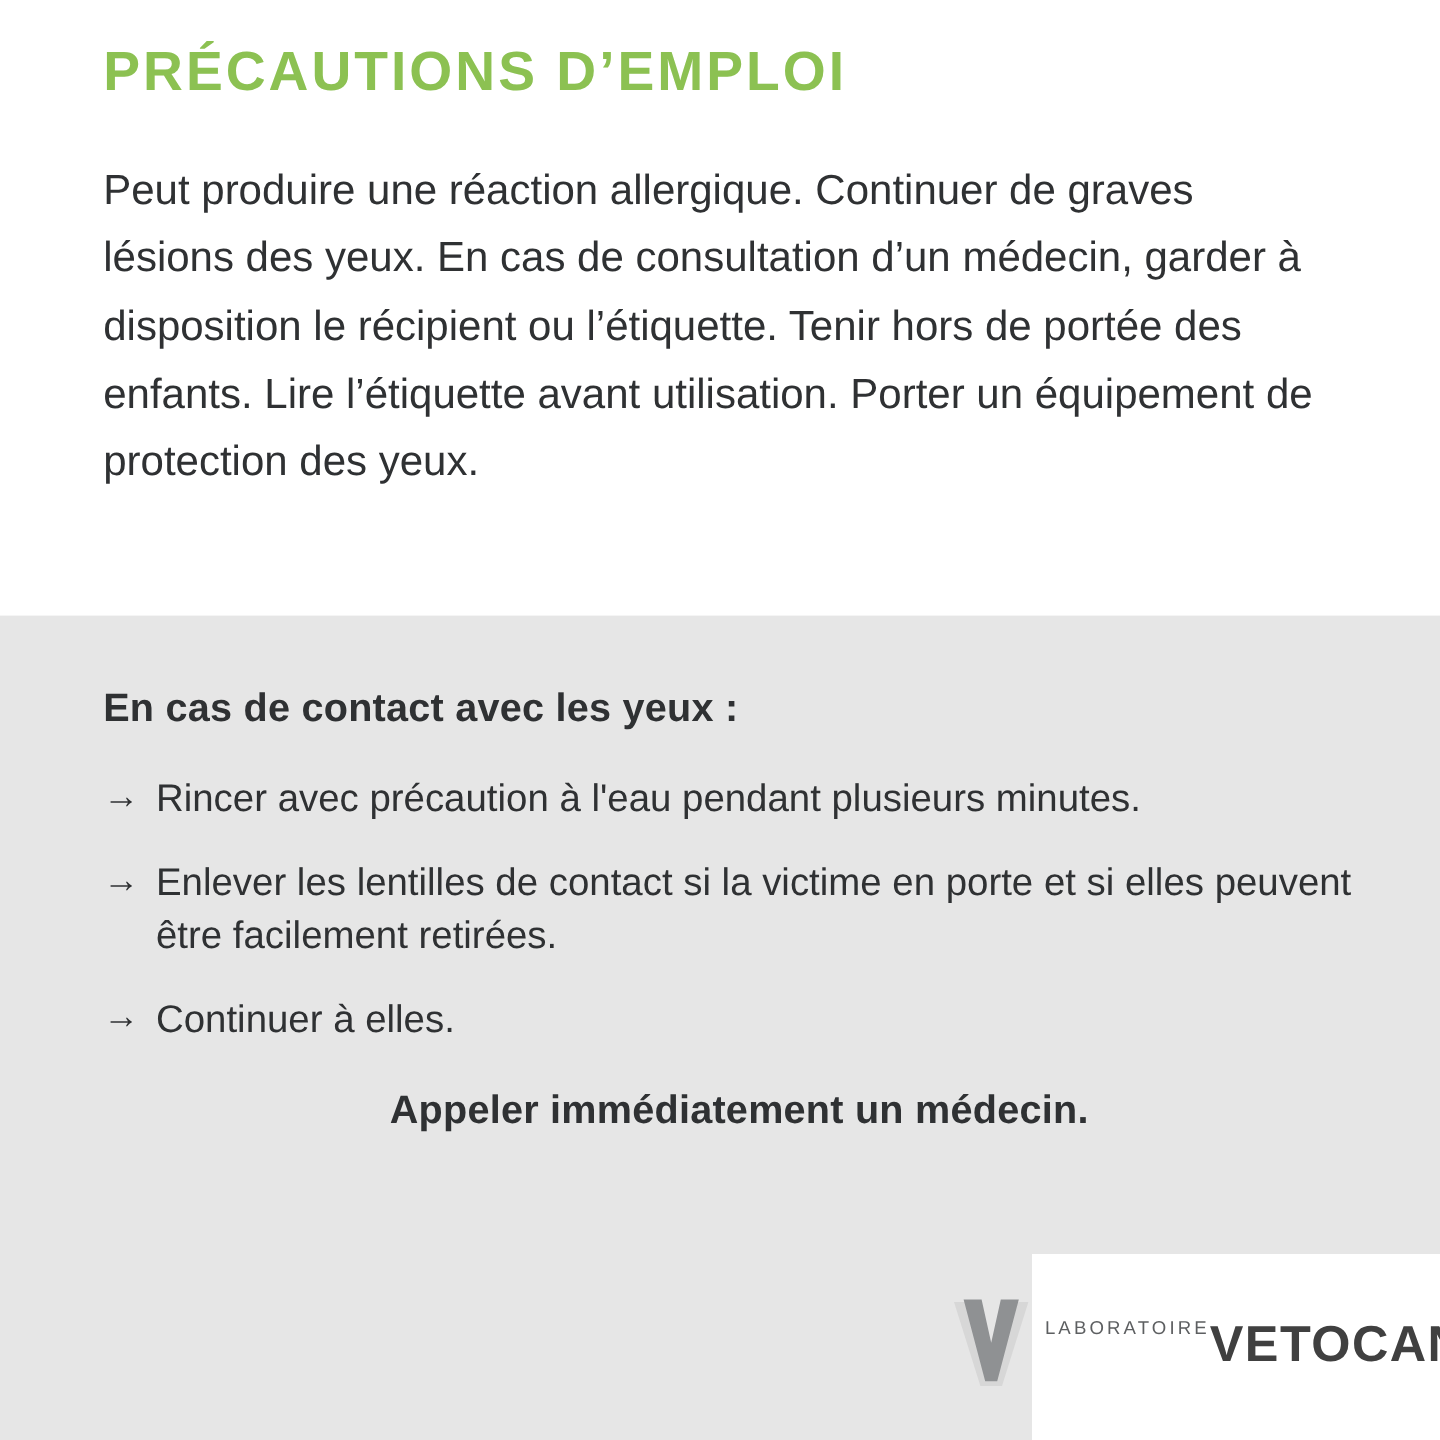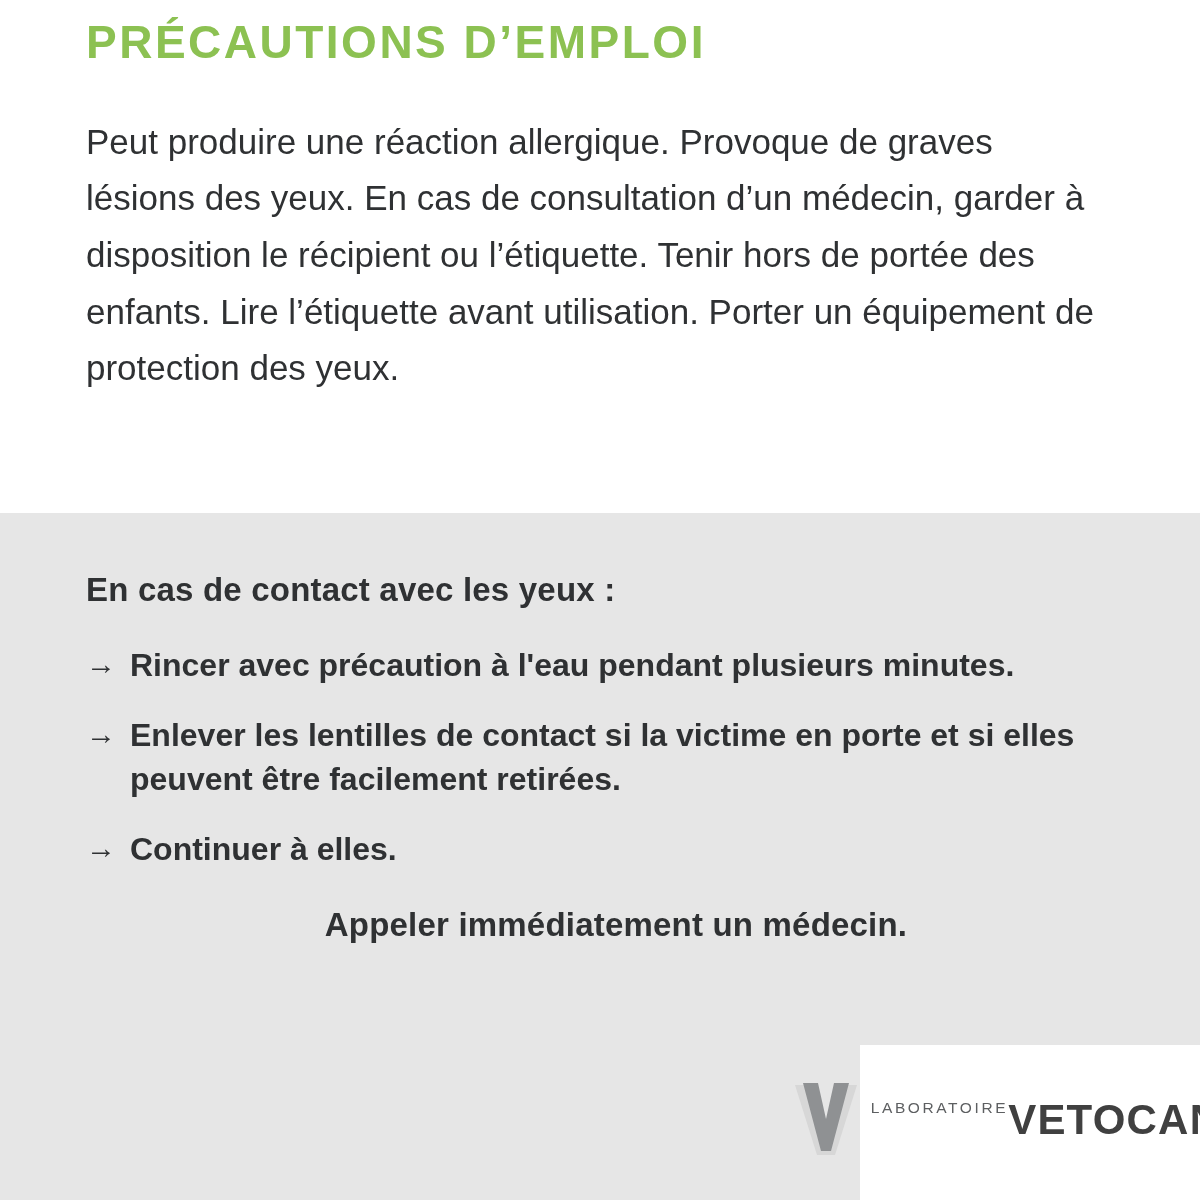--- a/index.html
+++ b/index.html
@@ -23,21 +23,21 @@
 
   
   .top-section {
     position: absolute;
     left: 0;
     top: 0;
     width: 1188px;
     height: 513px;
     background: #ffffff;
     box-sizing: border-box;
-    padding: 17px 80px 0 86px;
+    padding: 34px 80px 0 86px;
   }
   .title {
     color: #8cc152;
     font-size: 46px;
     font-weight: bold;
     letter-spacing: 2.5px;
     line-height: 1.1;
     margin: 0 0 46px 0;
     font-family: "Liberation Sans", sans-serif;
   }
@@ -84,21 +84,20 @@
   .arrow-icon {
     flex: 0 0 auto;
     width: 44px;
     font-size: 30px;
     line-height: 1.38;
     color: #2f3133;
   }
   .step-text {
     flex: 1 1 auto;
     max-width: 1000px;
-    font-weight: bold;
   }
   .call-doctor {
     color: #2f3133;
     font-size: 33px;
     font-weight: bold;
     margin: 34px 0 0 0;
     letter-spacing: 0.2px;
     text-align: center;
   }
 
@@ -149,21 +148,21 @@
     margin: 0;
   }
 </style>
 </head>
 <body>
 
 <div class="page">
 
   <div class="top-section">
     <h1 class="title">PRÉCAUTIONS D’EMPLOI</h1>
-    <p class="intro-paragraph">Peut produire une réaction allergique. Provoque de graves lésions des yeux. En cas de consultation d’un médecin, garder à disposition le récipient ou l’étiquette. Tenir hors de portée des enfants. Lire l’étiquette avant utilisation. Porter un équipement de protection des yeux.</p>
+    <p class="intro-paragraph">Peut produire une réaction allergique. Continuer de graves lésions des yeux. En cas de consultation d’un médecin, garder à disposition le récipient ou l’étiquette. Tenir hors de portée des enfants. Lire l’étiquette avant utilisation. Porter un équipement de protection des yeux.</p>
   </div>
 
   <div class="bottom-section">
     <h2 class="bottom-heading">En cas de contact avec les yeux :</h2>
 
     <ul class="step-list">
       <li class="step-item">
         <span class="arrow-icon">→</span>
         <span class="step-text">Rincer avec précaution à l'eau pendant plusieurs minutes.</span>
       </li>

